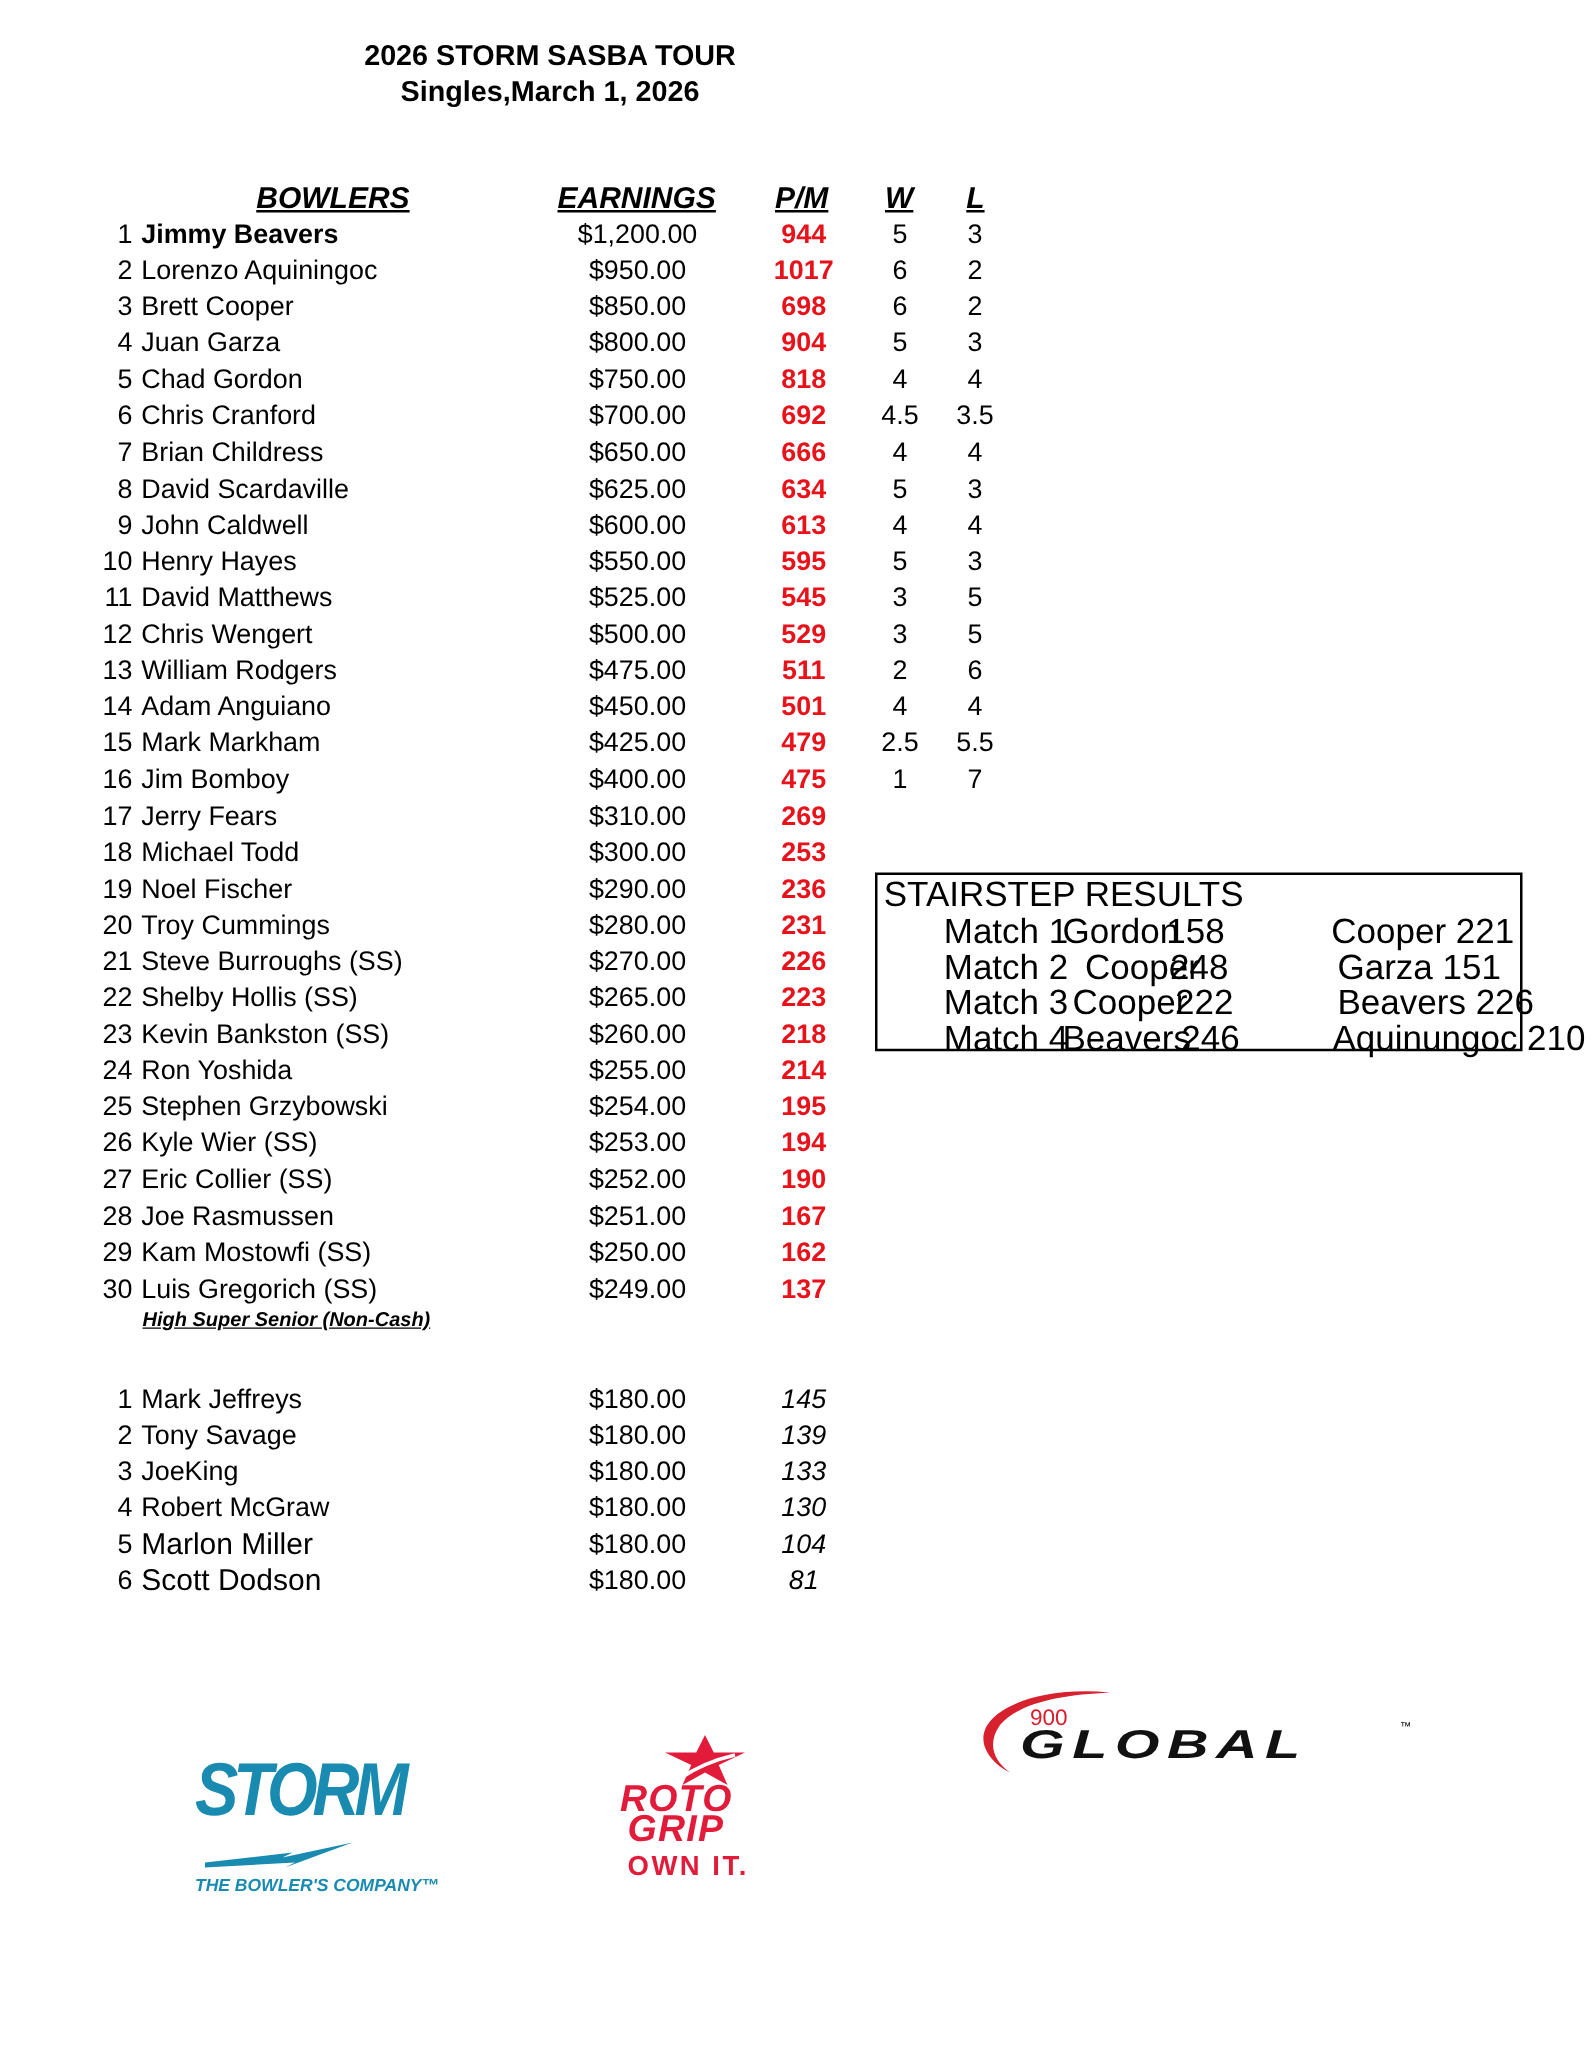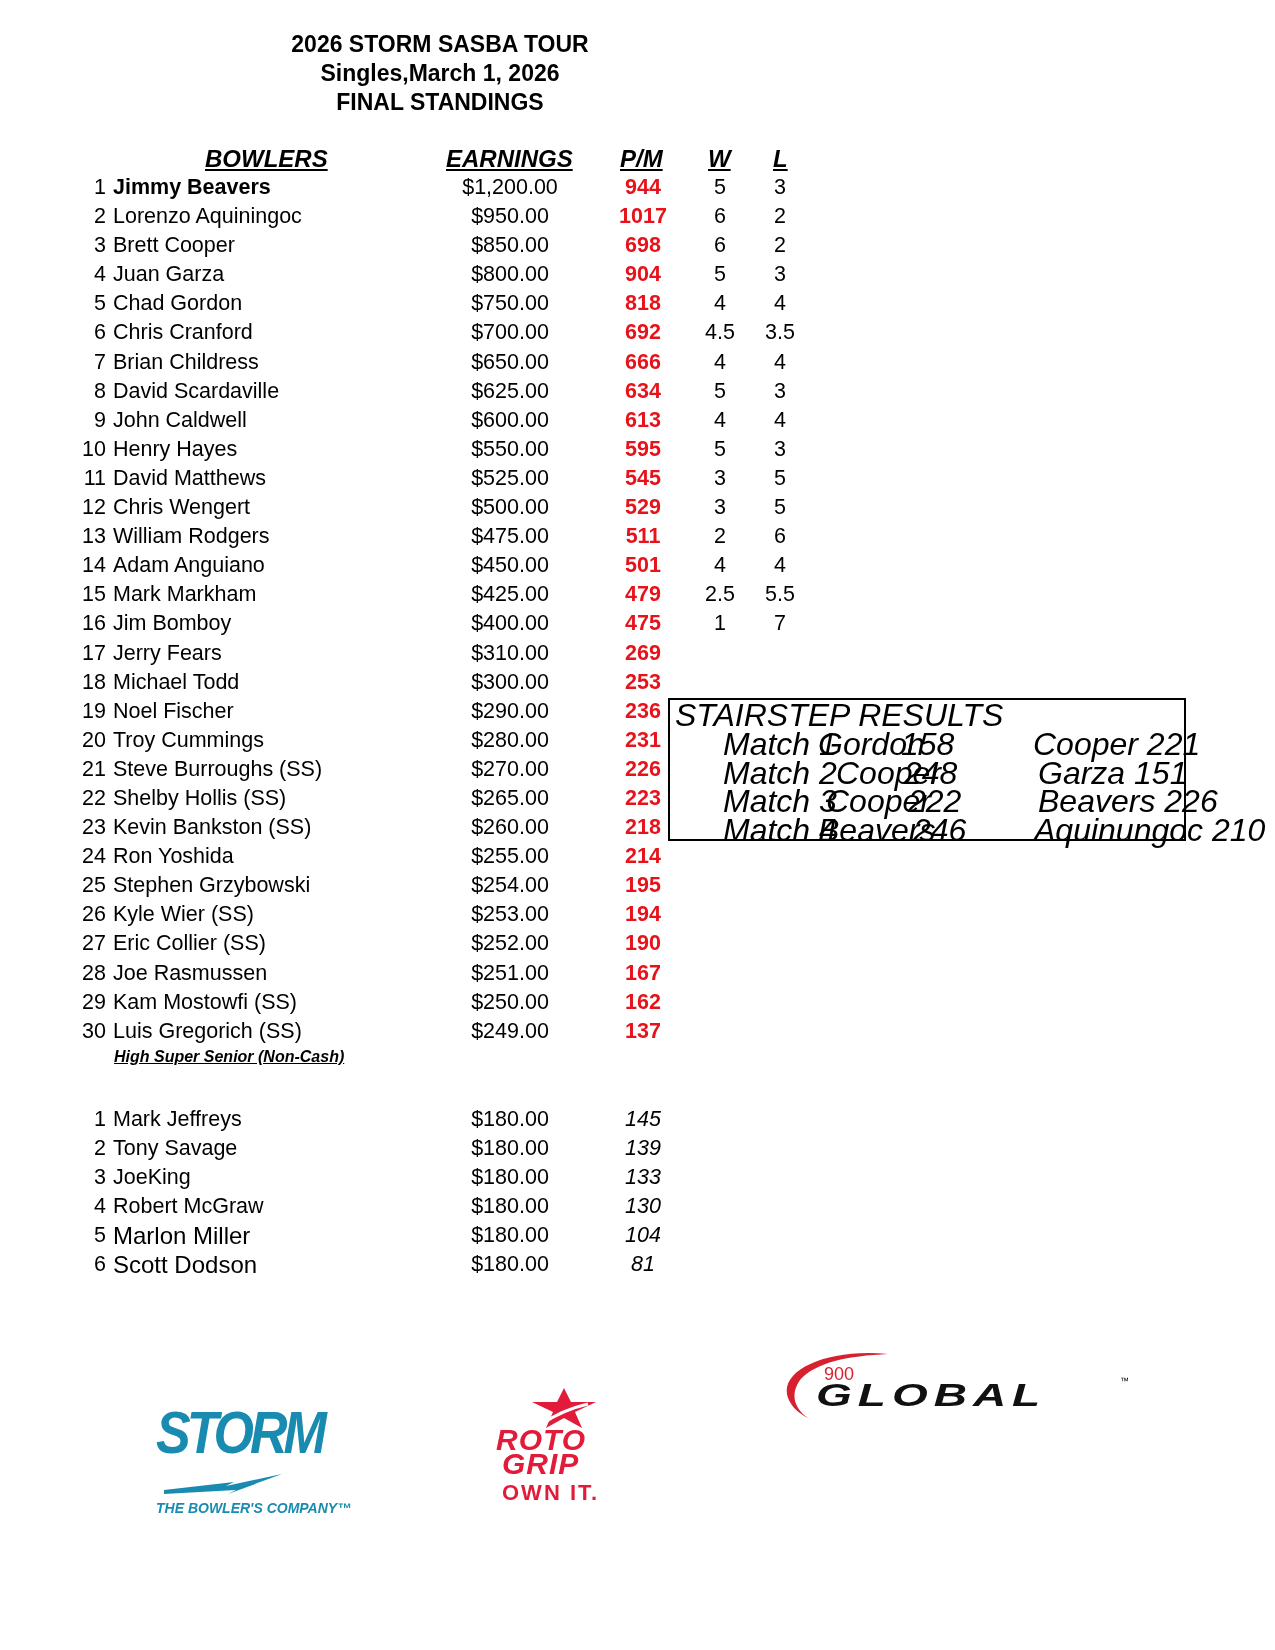--- a/index.html
+++ b/index.html
@@ -27,22 +27,22 @@
   .w { left: 700px; width: 40px; text-align: center; }
   .l { left: 760px; width: 40px; text-align: center; }
   .ss-title {
     position: absolute; left: 114px; top: 1048px; font-size: 16px; font-weight: bold;
     font-style: italic; text-decoration: underline;
   }
   .ss-rows { position: absolute; left: 0; top: 1105px; }
   .ss-rows .row:nth-child(5) .name,
   .ss-rows .row:nth-child(6) .name { font-size: 24px; }
   .stairstep {
-    position: absolute; left: 668px; top: 698px; width: 518px; height: 143px;
-    border: 2px solid #000; box-sizing: border-box; font-size: 32px; line-height: 29px; font-style: italic;
+    position: absolute; left: 700px; top: 698px; width: 518px; height: 143px;
+    border: 2px solid #000; box-sizing: border-box; font-size: 28px; line-height: 29px;
   }
   .stairstep .st-title { position: absolute; left: 5px; top: 1px; }
   .st-row { position: absolute; left: 0; width: 100%; height: 29px; margin-left: 48px; }
   .st-row span { position: absolute; top: 0; white-space: nowrap; }
   .logo { position: absolute; }
   .storm-word {
     position: absolute; left: 0; top: 0; font-family: "Liberation Sans", sans-serif;
     font-weight: bold; font-style: italic; font-size: 52px; color: #1a8bb0;
     letter-spacing: -4px; transform: scaleY(1.15); transform-origin: top left;
   }
@@ -51,21 +51,20 @@
   .ownit { position: absolute; font-weight: bold; color: #e31b3a; font-size: 22px; letter-spacing: 2px; white-space: nowrap; }
   .global-word { position: absolute; left: 38px; top: 26px; font-weight: bold; font-style: italic; font-size: 46px; letter-spacing: 6px; color: #111; transform: scaleY(0.7); transform-origin: top left; white-space: nowrap; }
   .global-900 { position: absolute; left: 46px; top: 14px; font-size: 18px; color: #d8212f; }
 </style>
 </head>
 <body>
 
 <div class="title-block">
   <div>2026 STORM SASBA TOUR</div>
   <div>Singles,March 1, 2026</div>
-  <div>FINAL STANDINGS</div>
 </div>
 
 <div class="hdr" style="left:205px;">BOWLERS</div>
 <div class="hdr" style="left:446px;">EARNINGS</div>
 <div class="hdr" style="left:620px;">P/M</div>
 <div class="hdr" style="left:708px;">W</div>
 <div class="hdr" style="left:773px;">L</div>
 
 <div class="rows" id="standings">
     <div class="row">

